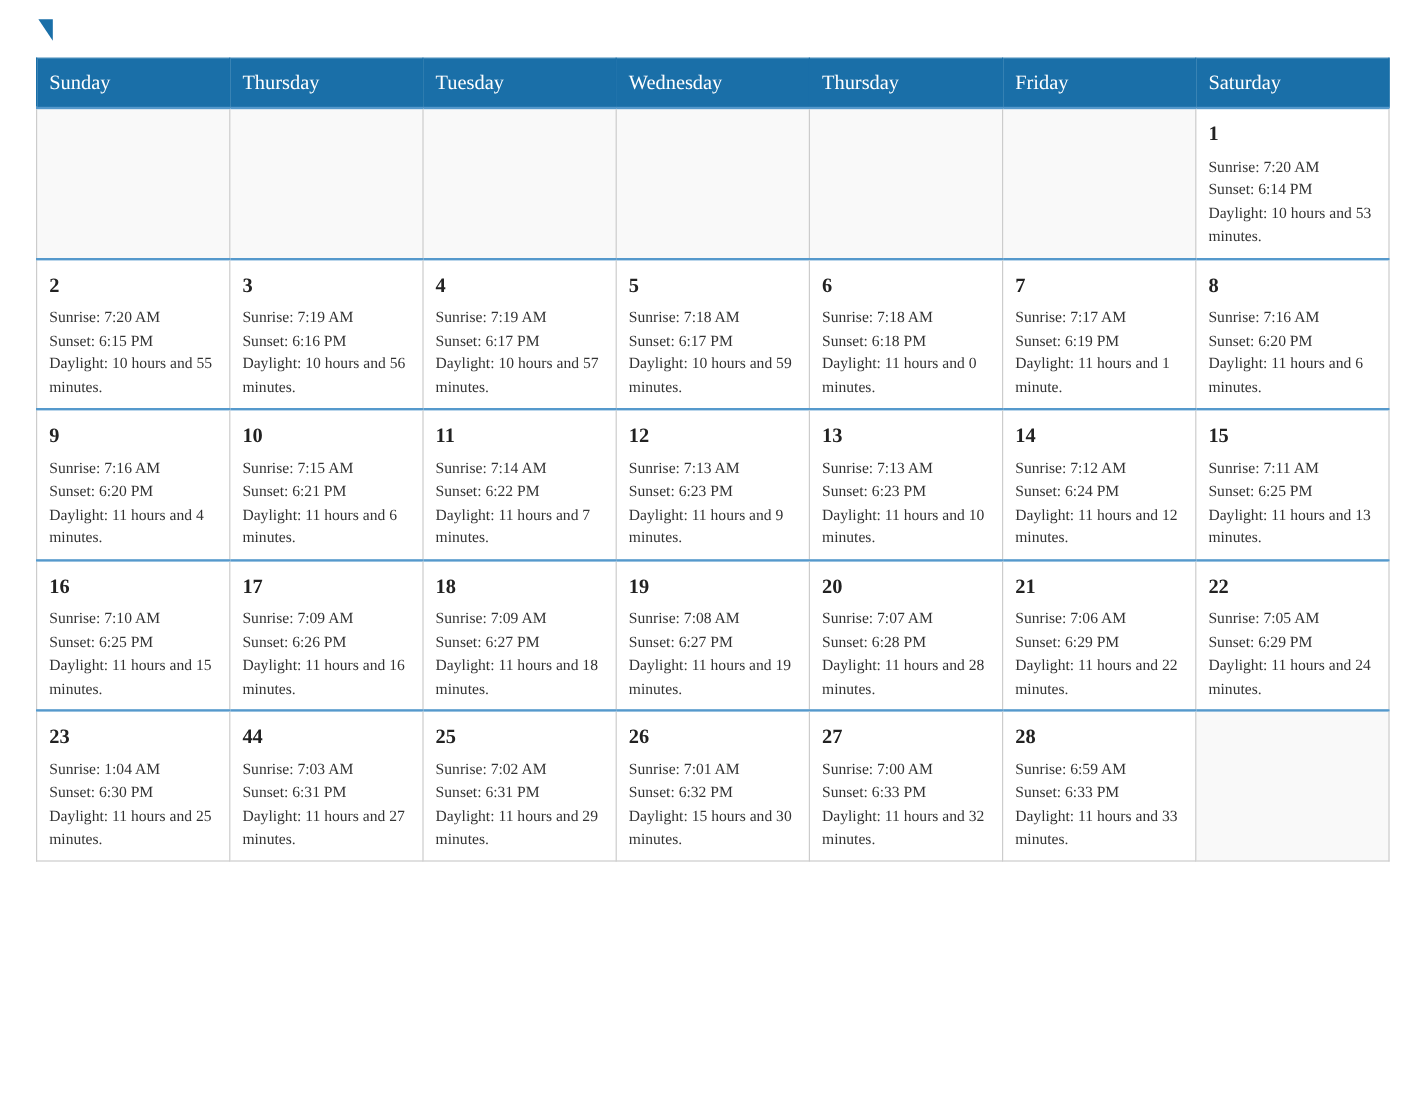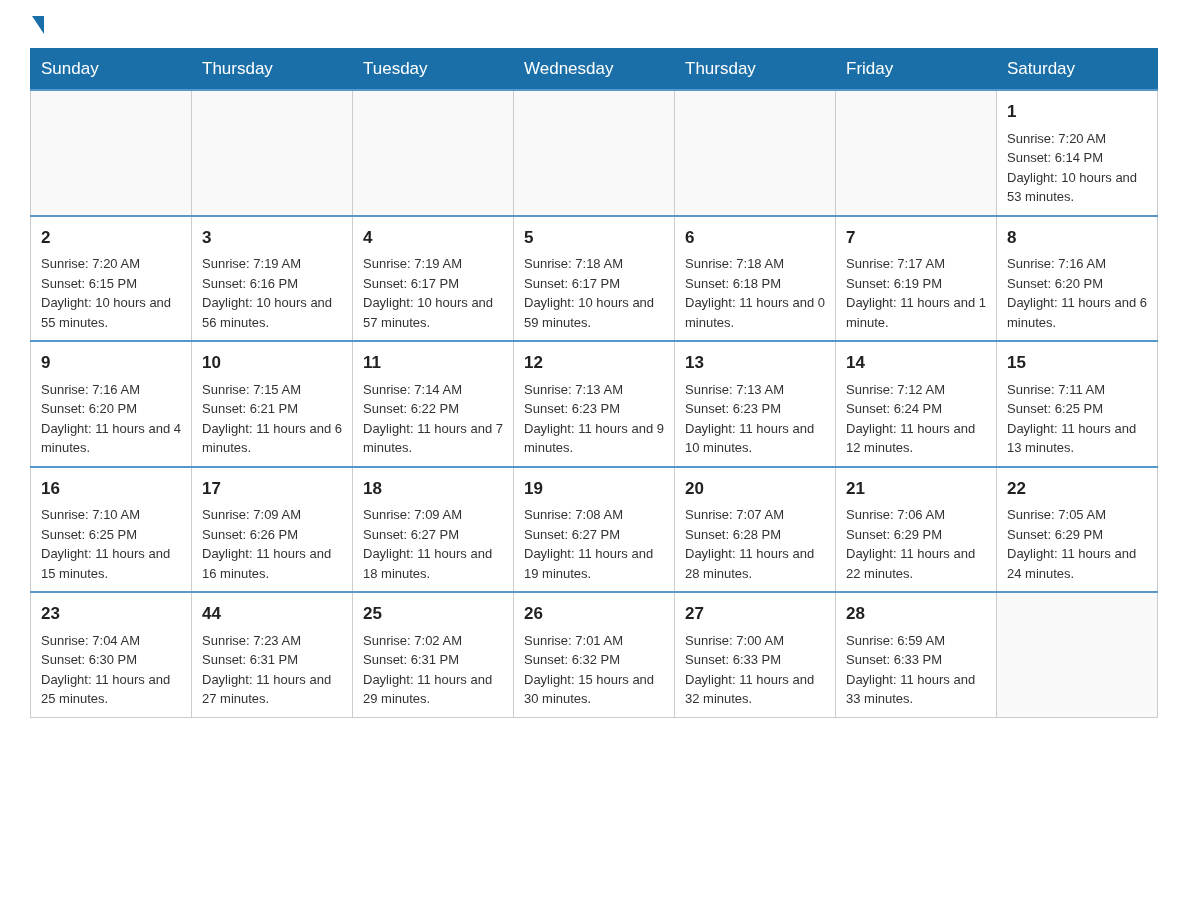--- a/index.html
+++ b/index.html
@@ -54,20 +54,21 @@
     }
     .location {
       font-size: 20px;
       color: #444;
       margin-top: 4px;
     }
     .calendar {
       width: 100%;
       border-collapse: collapse;
       margin-top: 18px;
+      font-family: Liberation Serif, serif;
     }
     .calendar th {
       background-color: #1a6fa8;
       color: #fff;
       text-align: left;
       padding: 10px 10px;
       font-size: 17px;
       font-weight: normal;
       border: 1px solid #1a6fa8;
     }
@@ -162,22 +163,22 @@
       <tr>
         <td><span class="day-num">16</span><span>Sunrise: 7:10 AM</span><br><span>Sunset: 6:25 PM</span><br><span>Daylight: 11 hours and 15 minutes.</span></td>
         <td><span class="day-num">17</span><span>Sunrise: 7:09 AM</span><br><span>Sunset: 6:26 PM</span><br><span>Daylight: 11 hours and 16 minutes.</span></td>
         <td><span class="day-num">18</span><span>Sunrise: 7:09 AM</span><br><span>Sunset: 6:27 PM</span><br><span>Daylight: 11 hours and 18 minutes.</span></td>
         <td><span class="day-num">19</span><span>Sunrise: 7:08 AM</span><br><span>Sunset: 6:27 PM</span><br><span>Daylight: 11 hours and 19 minutes.</span></td>
         <td><span class="day-num">20</span><span>Sunrise: 7:07 AM</span><br><span>Sunset: 6:28 PM</span><br><span>Daylight: 11 hours and 28 minutes.</span></td>
         <td><span class="day-num">21</span><span>Sunrise: 7:06 AM</span><br><span>Sunset: 6:29 PM</span><br><span>Daylight: 11 hours and 22 minutes.</span></td>
         <td><span class="day-num">22</span><span>Sunrise: 7:05 AM</span><br><span>Sunset: 6:29 PM</span><br><span>Daylight: 11 hours and 24 minutes.</span></td>
       </tr>
       <tr>
-        <td><span class="day-num">23</span><span>Sunrise: 7:04 AM</span><br><span>Sunset: 6:30 PM</span><br><span>Daylight: 11 hours and 25 minutes.</span></td>
-        <td><span class="day-num">44</span><span>Sunrise: 7:23 AM</span><br><span>Sunset: 6:31 PM</span><br><span>Daylight: 11 hours and 27 minutes.</span></td>
+        <td><span class="day-num">23</span><span>Sunrise: 1:04 AM</span><br><span>Sunset: 6:30 PM</span><br><span>Daylight: 11 hours and 25 minutes.</span></td>
+        <td><span class="day-num">44</span><span>Sunrise: 7:03 AM</span><br><span>Sunset: 6:31 PM</span><br><span>Daylight: 11 hours and 27 minutes.</span></td>
         <td><span class="day-num">25</span><span>Sunrise: 7:02 AM</span><br><span>Sunset: 6:31 PM</span><br><span>Daylight: 11 hours and 29 minutes.</span></td>
         <td><span class="day-num">26</span><span>Sunrise: 7:01 AM</span><br><span>Sunset: 6:32 PM</span><br><span>Daylight: 15 hours and 30 minutes.</span></td>
         <td><span class="day-num">27</span><span>Sunrise: 7:00 AM</span><br><span>Sunset: 6:33 PM</span><br><span>Daylight: 11 hours and 32 minutes.</span></td>
         <td><span class="day-num">28</span><span>Sunrise: 6:59 AM</span><br><span>Sunset: 6:33 PM</span><br><span>Daylight: 11 hours and 33 minutes.</span></td>
         <td class="empty-cell"></td>
       </tr>
     </tbody>
 </table>
 
 </body></html>

